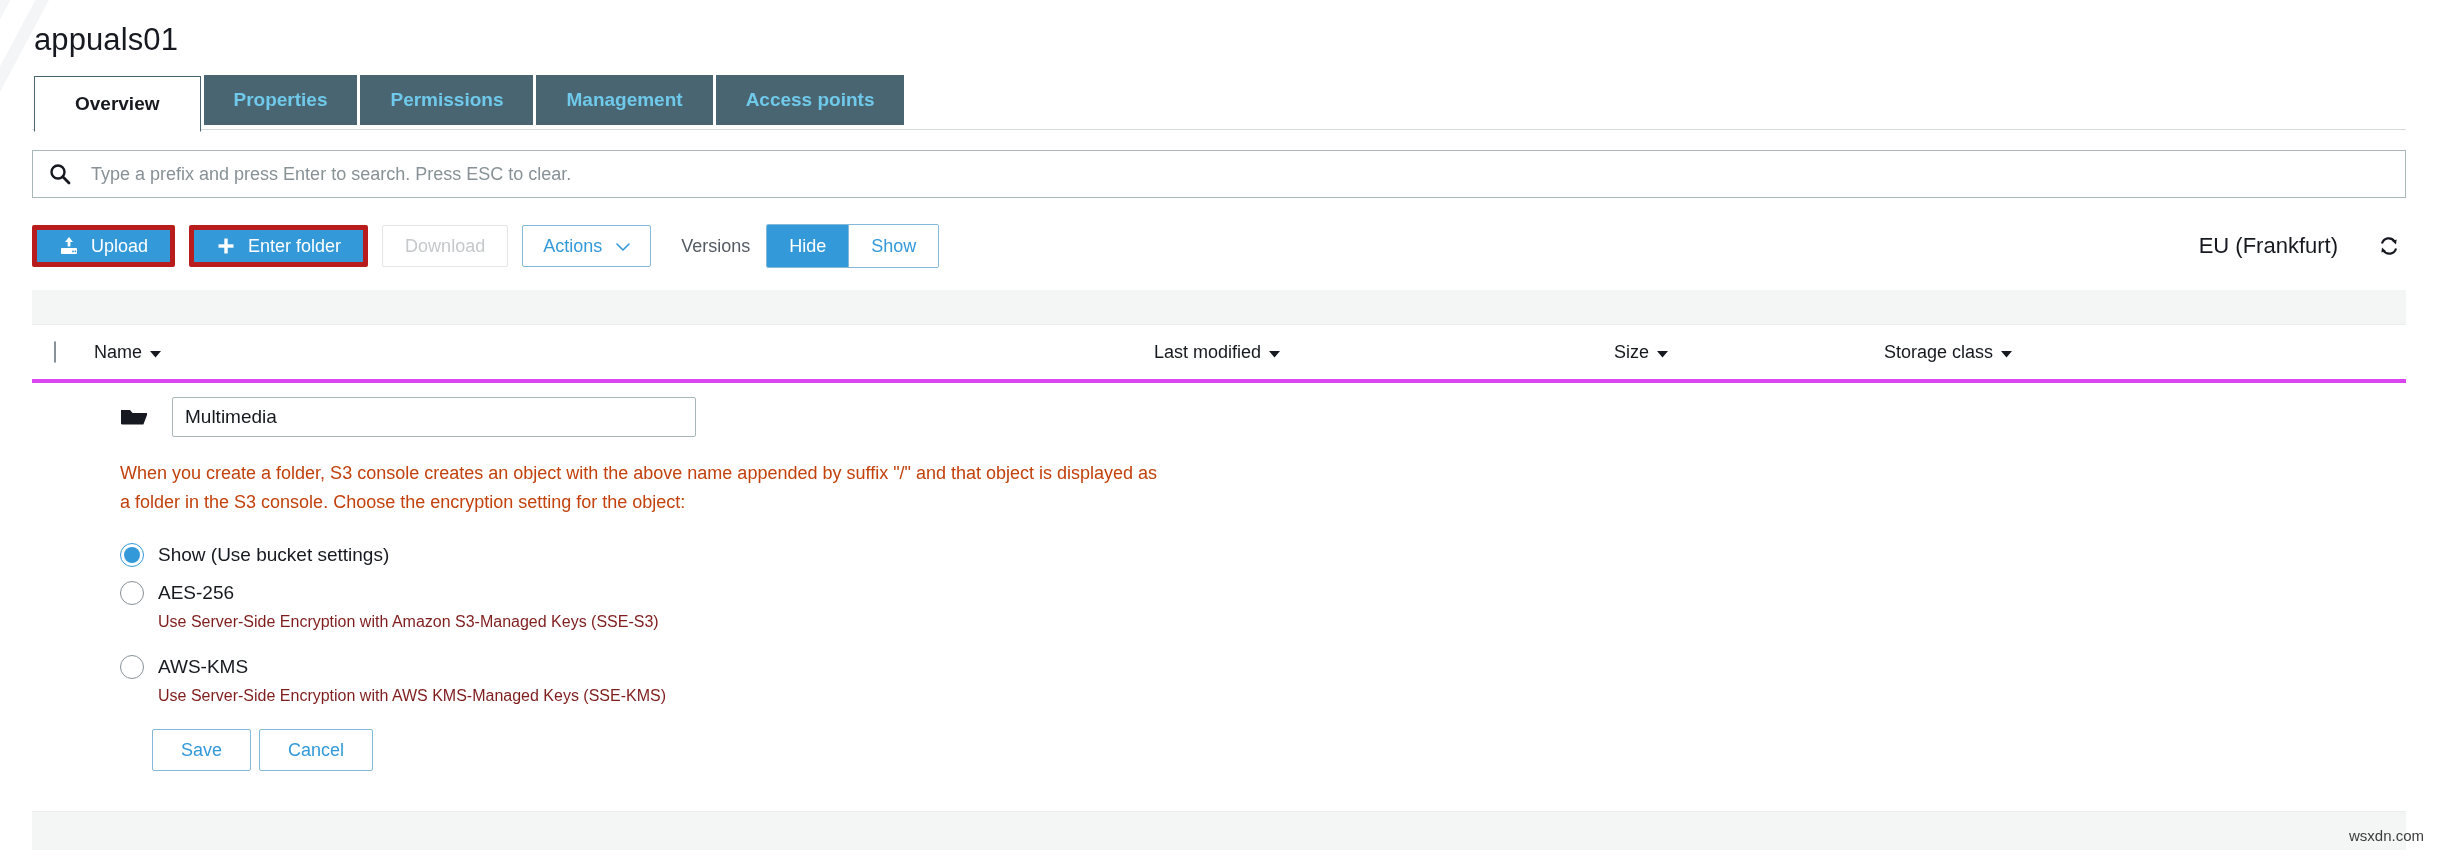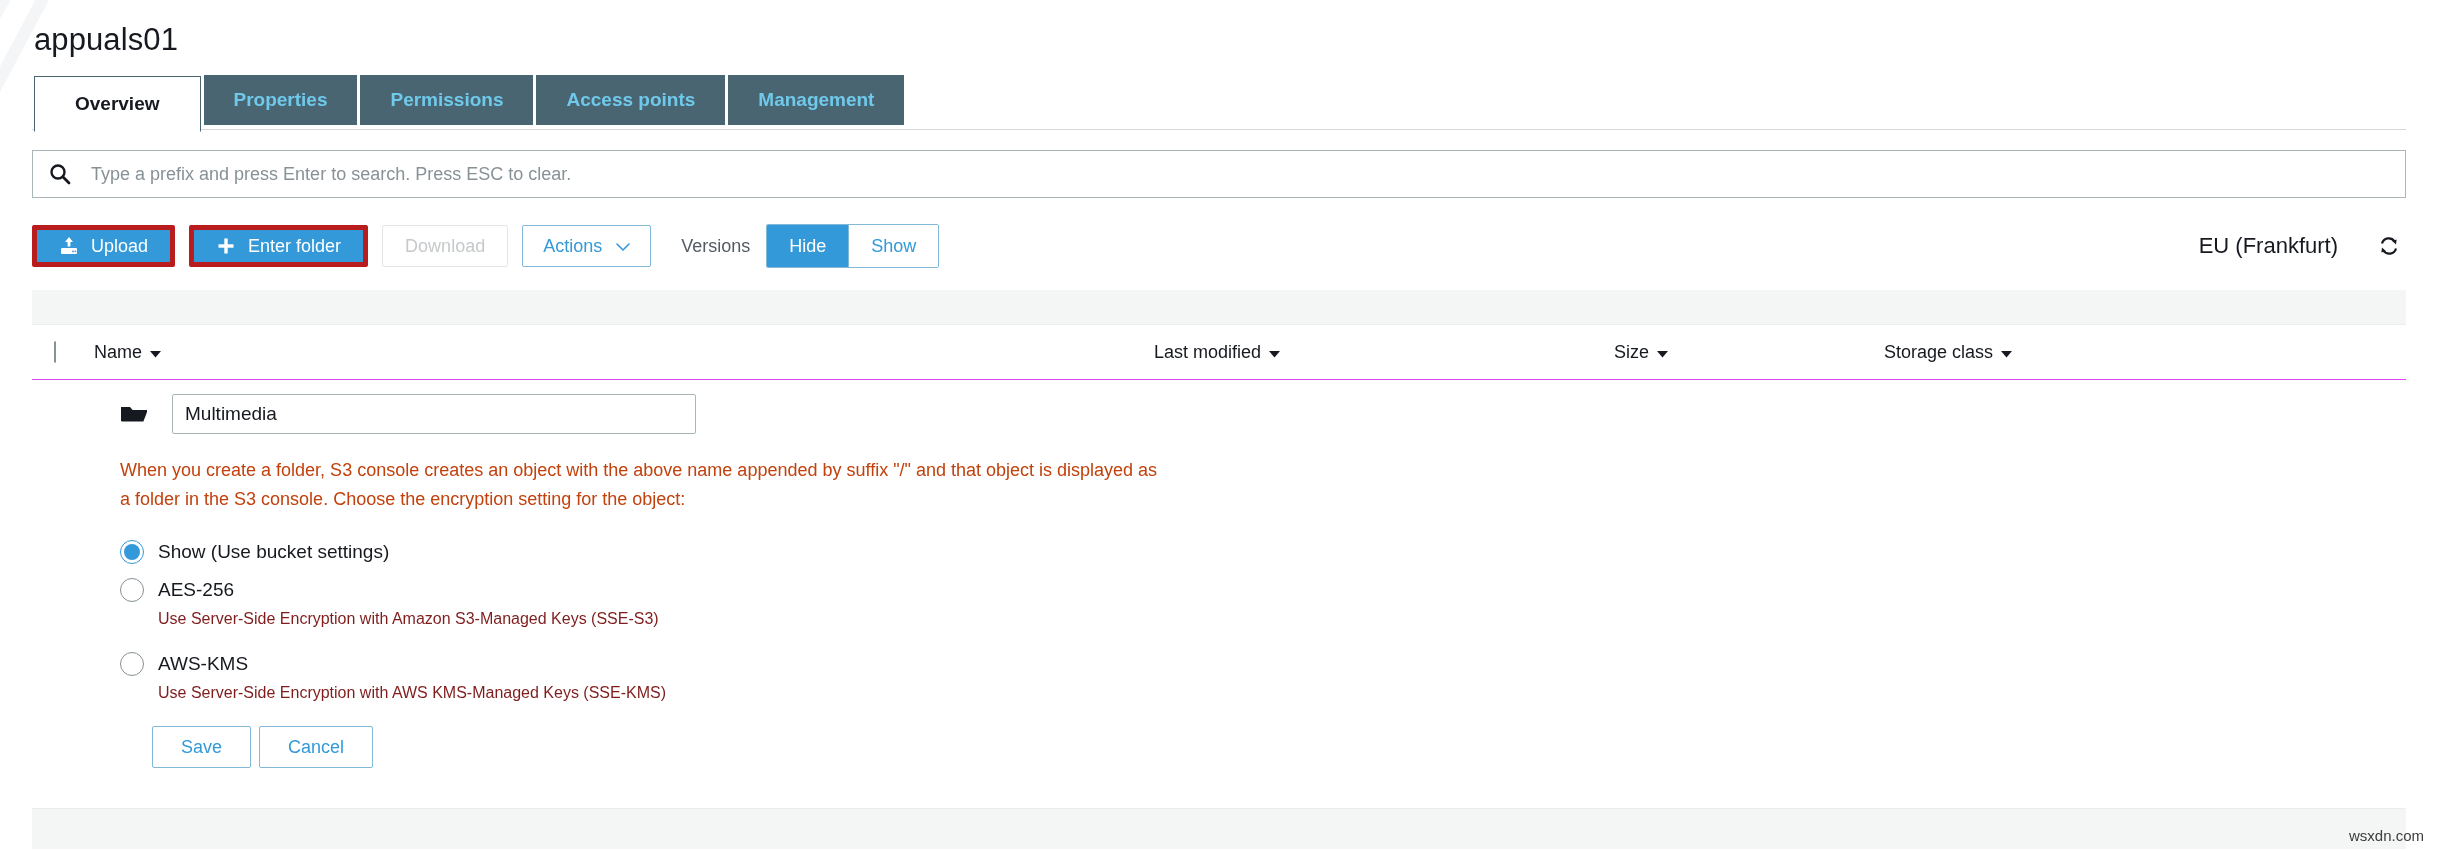--- a/index.html
+++ b/index.html
@@ -203,21 +203,21 @@
   
   .strip {
     background: #f4f5f5;
     height: 34px;
     border-bottom: 1px solid #eaeded;
   }
   .thead {
     display: flex;
     align-items: center;
     height: 54px;
-    border-bottom: 1px solid #d946ef;
+    border-bottom: 4px solid #d946ef;
     font-size: 18px;
     color: #16191f;
     background: #fff;
   }
   .th { display: flex; align-items: center; }
   .th .caret { margin-left: 8px; }
   .col-check { width: 40px; padding-left: 22px; box-sizing: content-box;}
   .col-name  { width: 1060px; }
   .col-mod   { width: 460px; }
   .col-size  { width: 270px; }
@@ -325,22 +325,22 @@
 </div>
 
 <div class="page">
 
   <div class="bucket-title">appuals01</div>
 
   <div class="tabs">
     <div class="tab active">Overview</div>
     <div class="tab">Properties</div>
     <div class="tab">Permissions</div>
+    <div class="tab">Management</div>
     <div class="tab">Access points</div>
-    <div class="tab">Management</div>
   </div>
 
   <div class="search-row">
     <div class="search-box">
       <span class="search-icon">
         <svg width="22" height="22" viewBox="0 0 22 22">
           <circle cx="9" cy="9" r="6.5" fill="none" stroke="#16191f" stroke-width="2.4"></circle>
           <line x1="13.8" y1="13.8" x2="20" y2="20" stroke="#16191f" stroke-width="2.8" stroke-linecap="round"></line>
         </svg>
       </span>

